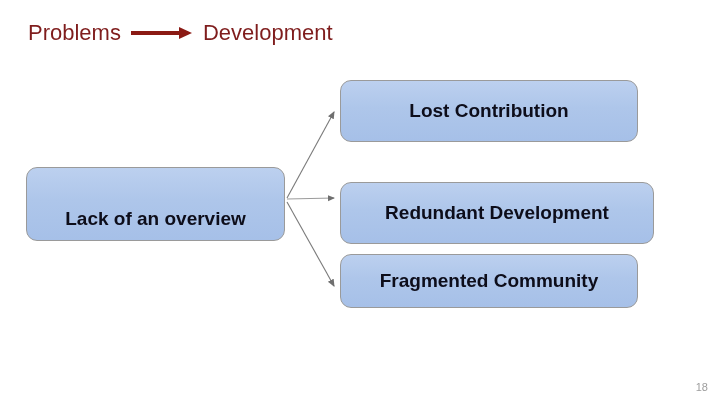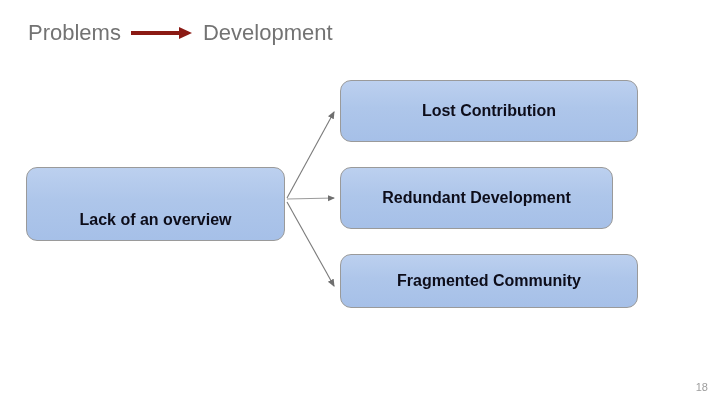--- a/index.html
+++ b/index.html
@@ -24,21 +24,21 @@
     left: 28px;
     top: 18px;
     height: 30px;
     display: flex;
     align-items: center;
   }
   .header-text {
     font-family: "Liberation Sans", sans-serif;
     font-size: 22px;
     font-weight: 400;
-    color: #737373;
+    color: #7f1d1d;
     line-height: 1;
     white-space: nowrap;
   }
   .header-arrow {
     position: relative;
     width: 62px;
     height: 14px;
     margin: 0 10px;
     display: flex;
     align-items: center;
@@ -87,35 +87,35 @@
     border: 1px solid #9a9a9a;
     border-radius: 11px;
     background: linear-gradient(to bottom, #bcd0ef 0%, #aec6ea 45%, #a6c0e8 100%);
     display: flex;
     align-items: center;
     justify-content: center;
     padding: 0 14px;
   }
   .node-label {
     font-family: "Liberation Sans", sans-serif;
-    font-size: 16px;
+    font-size: 19px;
     font-weight: 700;
     color: #0d0d1a;
     text-align: center;
     line-height: 1.1;
     white-space: nowrap;
   }
   .node-source .node-label {
     font-weight: 600;
     margin-top: 31px;
   }
 
   #node-source      { left: 26px;  top: 167px; width: 259px; height: 74px; }
   #node-effect-0    { left: 340px; top: 80px;  width: 298px; height: 62px; }
-  #node-effect-1    { left: 340px; top: 167px; width: 273px; height: 62px; }
+  #node-effect-1    { left: 340px; top: 182px; width: 314px; height: 62px; }
   #node-effect-2    { left: 340px; top: 254px; width: 298px; height: 54px; }
 
   
   .page-number {
     position: absolute;
     right: 12px;
     bottom: 12px;
     font-family: "Liberation Sans", sans-serif;
     font-size: 11px;
     color: #9d9d9d;

